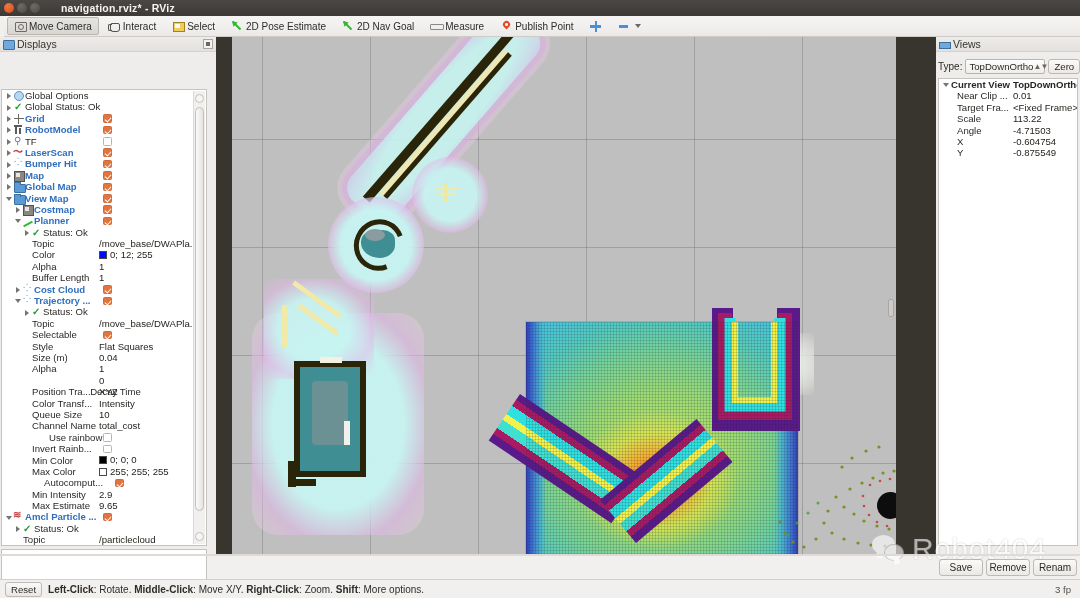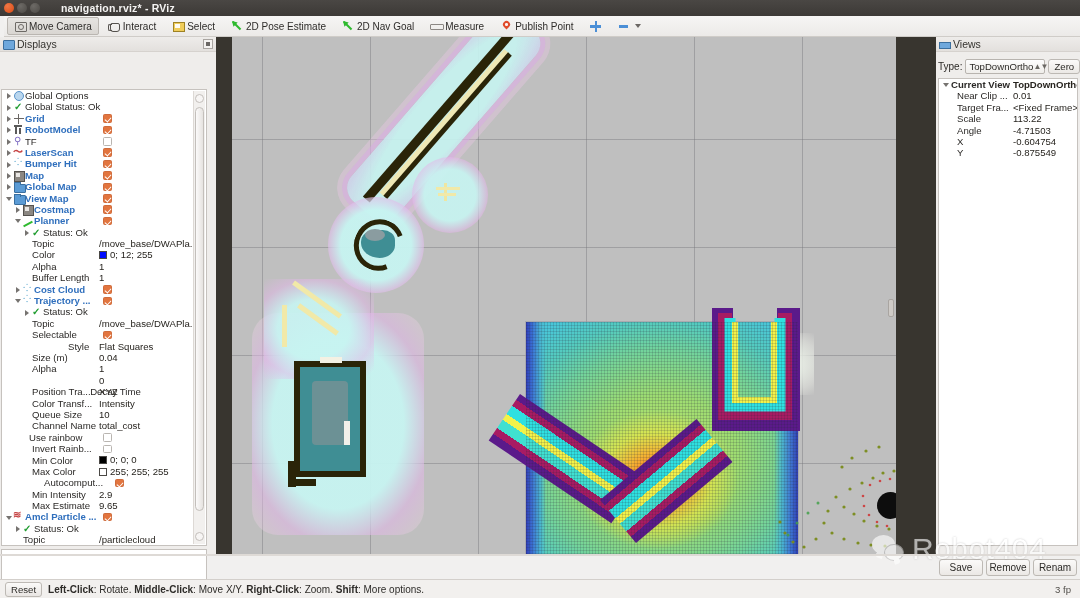--- a/index.html
+++ b/index.html
@@ -825,21 +825,21 @@
           <div class="row" style="padding-left: 21px;">
             <span class="arrow"></span>
             <span class="lbl plain">Topic</span>
             <span class="val">/move_base/DWAPla...</span>
           </div>
           <div class="row" style="padding-left: 21px;">
             <span class="arrow"></span>
             <span class="lbl plain">Selectable</span>
             <span class="cb on"></span>
           </div>
-          <div class="row" style="padding-left: 37px; gap: 20px;">
+          <div class="row" style="padding-left: 21px;">
             <span class="arrow"></span>
             <span class="lbl plain">Style</span>
             <span class="val">Flat Squares</span>
           </div>
           <div class="row" style="padding-left: 21px;">
             <span class="arrow"></span>
             <span class="lbl plain">Size (m)</span>
             <span class="val">0.04</span>
           </div>
           <div class="row" style="padding-left: 21px;">
@@ -865,21 +865,21 @@
           <div class="row" style="padding-left: 21px;">
             <span class="arrow"></span>
             <span class="lbl plain">Queue Size</span>
             <span class="val">10</span>
           </div>
           <div class="row" style="padding-left: 21px;">
             <span class="arrow"></span>
             <span class="lbl plain">Channel Name</span>
             <span class="val">total_cost</span>
           </div>
-          <div class="row" style="padding-left: 10px; gap: 8px;">
+          <div class="row" style="padding-left: 38px;">
             <span class="arrow"></span>
             <span class="lbl plain">Use rainbow</span>
             <span class="cb off"></span>
           </div>
           <div class="row" style="padding-left: 21px;">
             <span class="arrow"></span>
             <span class="lbl plain">Invert Rainb...</span>
             <span class="cb off"></span>
           </div>
           <div class="row" style="padding-left: 21px;">

